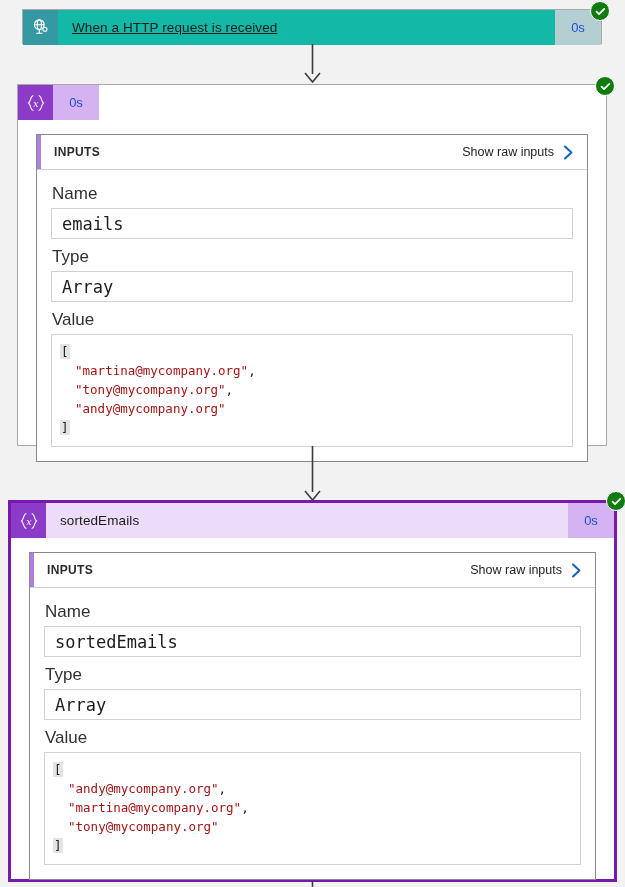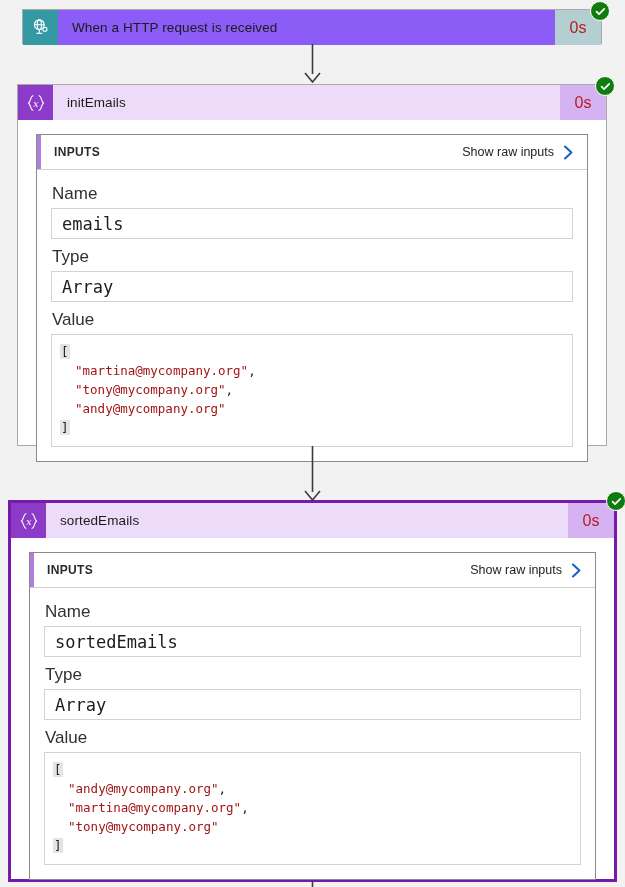--- a/index.html
+++ b/index.html
@@ -58,31 +58,31 @@
 
   .head-title {
     flex: 1 1 auto;
     display: flex;
     align-items: center;
     padding-left: 14px;
     font-size: 13.5px;
     color: #1b1b1b;
     letter-spacing: .1px;
   }
-  .head-title.teal   { background: #8b5cf6; }
+  .head-title.teal   { background: #14b8a6; text-decoration: underline; }
   .head-title.purple { background: #ecdcfa; }
 
   .head-duration {
     width: 46px;
     min-width: 46px;
     display: flex;
     align-items: center;
     justify-content: center;
-    font-size: 16px;
-    color: #b91c1c;
+    font-size: 13px;
+    color: #1d4ed8;
   }
   .head-duration.teal   { background: #b4cfd2; }
   .head-duration.purple { background: #d5b3f2; }
 
   
   .status-badge {
     position: absolute;
     width: 18px;
     height: 18px;
     border-radius: 50%;
@@ -223,21 +223,20 @@
 
   <div class="card action-plain" style="left:17px; top:84px; width:590px; height:362px;">
     <div class="card-head">
       <div class="head-icon purple">
         <svg width="24" height="18" viewBox="0 0 28 20">
           <path d="M10.5 1.5 C7.6 1.5 8.3 7.5 5.3 10 C8.3 12.5 7.6 18.5 10.5 18.5" stroke="#ffffff" stroke-width="1.25" fill="none" stroke-linecap="round"></path>
           <path d="M17.5 1.5 C20.4 1.5 19.7 7.5 22.7 10 C19.7 12.5 20.4 18.5 17.5 18.5" stroke="#ffffff" stroke-width="1.25" fill="none" stroke-linecap="round"></path>
           <text x="14" y="14.2" text-anchor="middle" fill="#ffffff" font-family="'DejaVu Serif', serif" font-style="italic" font-size="11">x</text>
         </svg>
       </div>
-      <div class="head-title purple">initEmails</div>
       <div class="head-duration purple">0s</div>
       <div class="status-badge" style="top:-9px; right:-9px;">
         <svg width="11" height="11" viewBox="0 0 12 12">
           <path d="M1.7 6.2 L4.4 8.9 L10.1 3.1" stroke="#ffffff" stroke-width="1.9" fill="none" stroke-linecap="round" stroke-linejoin="round"></path>
         </svg>
       </div>
     </div>
 
     <div class="panel-wrap">
       <div class="panel">

